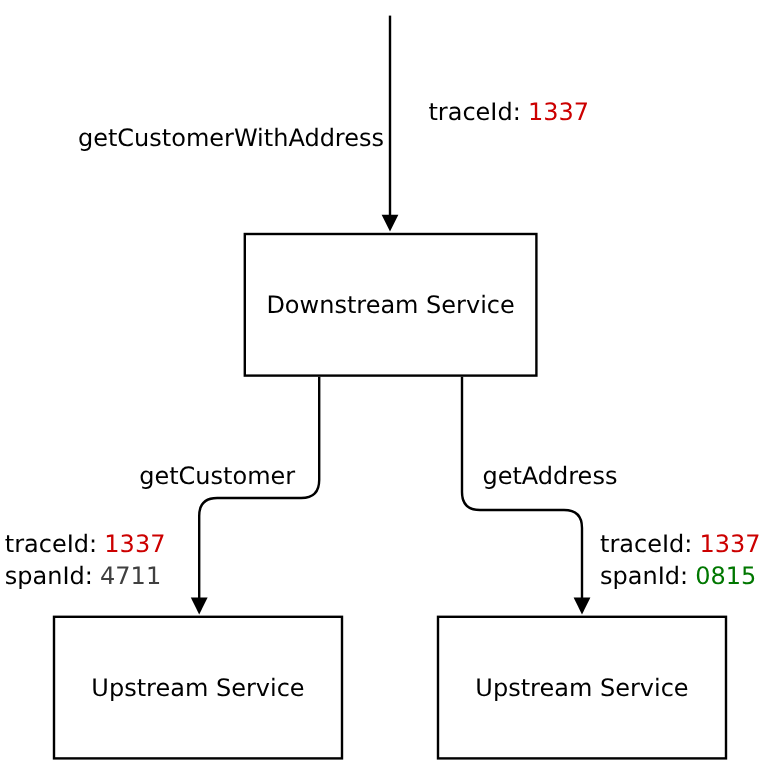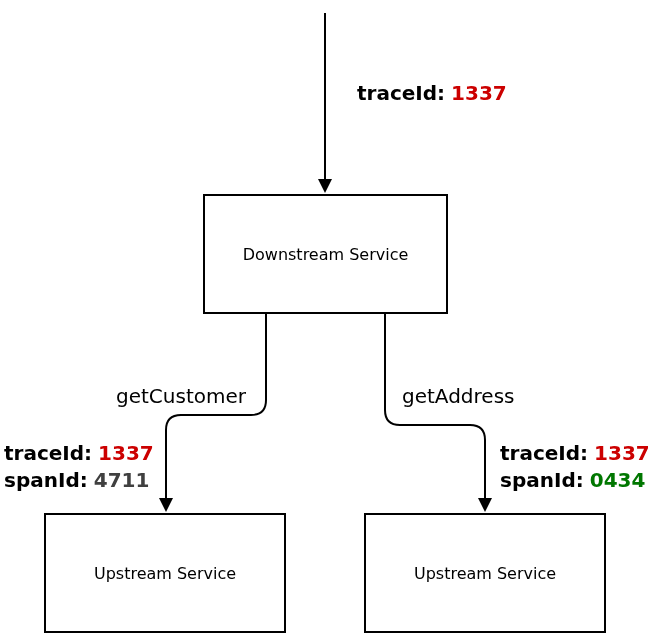--- a/index.html
+++ b/index.html
@@ -18,40 +18,40 @@
     width: 648px; height: 636px;
   }
   .node {
     position: absolute;
     box-sizing: border-box;
     border: 2px solid #000000;
     background: #ffffff;
     display: flex;
     align-items: center;
     justify-content: center;
-    font-size: 16px;
+    font-size: 20px;
     white-space: nowrap;
   }
   .node-downstream { left: 203px; top: 194px; width: 245px; height: 120px; }
   .node-upstream-left  { left: 44px;  top: 513px; width: 242px; height: 120px; }
   .node-upstream-right { left: 364px; top: 513px; width: 242px; height: 120px; }
 
   .edge-label {
     position: absolute;
     font-size: 20px;
     white-space: nowrap;
   }
   .edge-label-root { left: 40px; top: 103px; width: 280px; text-align: right; }
   .edge-label-get-customer { left: 116px; top: 384px; }
   .edge-label-get-address  { left: 402px; top: 384px; }
 
   .ids {
     position: absolute;
     font-size: 20px;
-    font-weight: bold;
+    font-weight: normal;
     line-height: 27px;
     white-space: nowrap;
   }
   .ids-root  { left: 357px; top: 80px; }
   .ids-left  { left: 4px;   top: 440px; }
   .ids-right { left: 500px; top: 440px; }
   .ids-key { color: #000000; margin-right: 6px; }
 </style>
 </head>
 <body>
@@ -73,20 +73,21 @@
   <div class="node node-downstream">
     <span>Downstream Service</span>
   </div>
   <div class="node node-upstream-left">
     <span>Upstream Service</span>
   </div>
   <div class="node node-upstream-right">
     <span>Upstream Service</span>
   </div>
 
+  <div class="edge-label edge-label-root">getCustomerWithAddress</div>
   <div class="edge-label edge-label-get-address">getAddress</div>
   <div class="edge-label edge-label-get-customer">getCustomer</div>
 
   <div class="ids ids-root">
     <div>
       <span class="ids-key">traceId:</span><span style="color: rgb(204, 0, 0);">1337</span>
     </div>
   </div>
 
   <div class="ids ids-left">
@@ -96,17 +97,17 @@
     <div>
       <span class="ids-key">spanId:</span><span style="color: #404040;">4711</span>
     </div>
   </div>
 
   <div class="ids ids-right">
     <div>
       <span class="ids-key">traceId:</span><span style="color: rgb(204, 0, 0);">1337</span>
     </div>
     <div>
-      <span class="ids-key">spanId:</span><span style="color: rgb(0, 119, 0);">0434</span>
+      <span class="ids-key">spanId:</span><span style="color: rgb(0, 119, 0);">0815</span>
     </div>
   </div>
 
 </div>
 
 </body></html>

